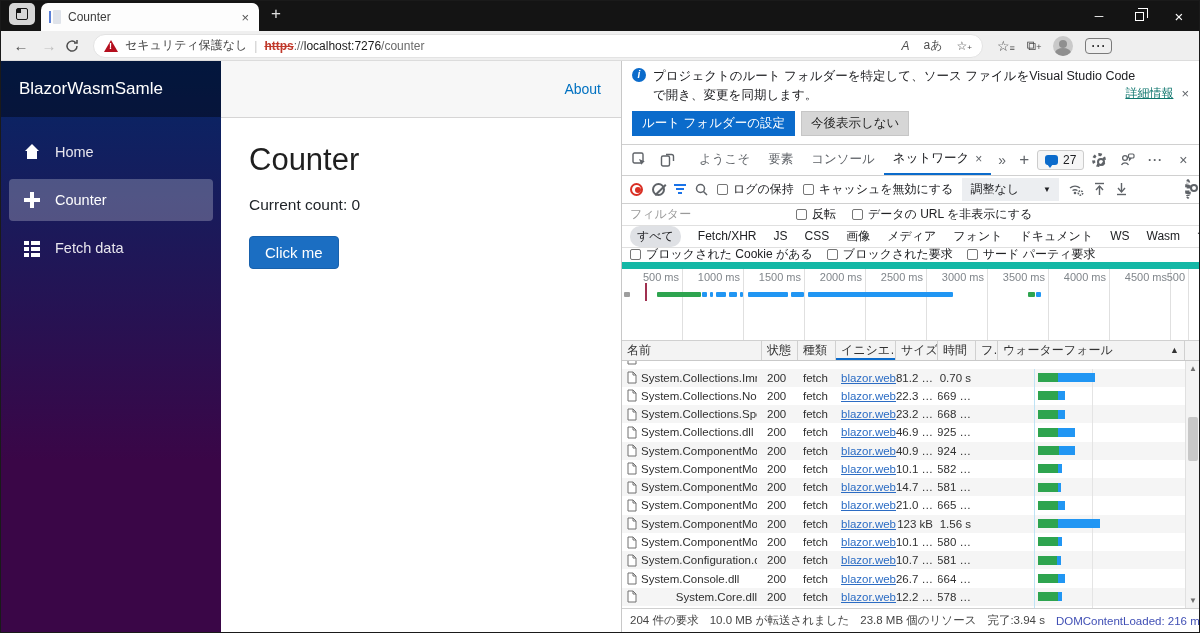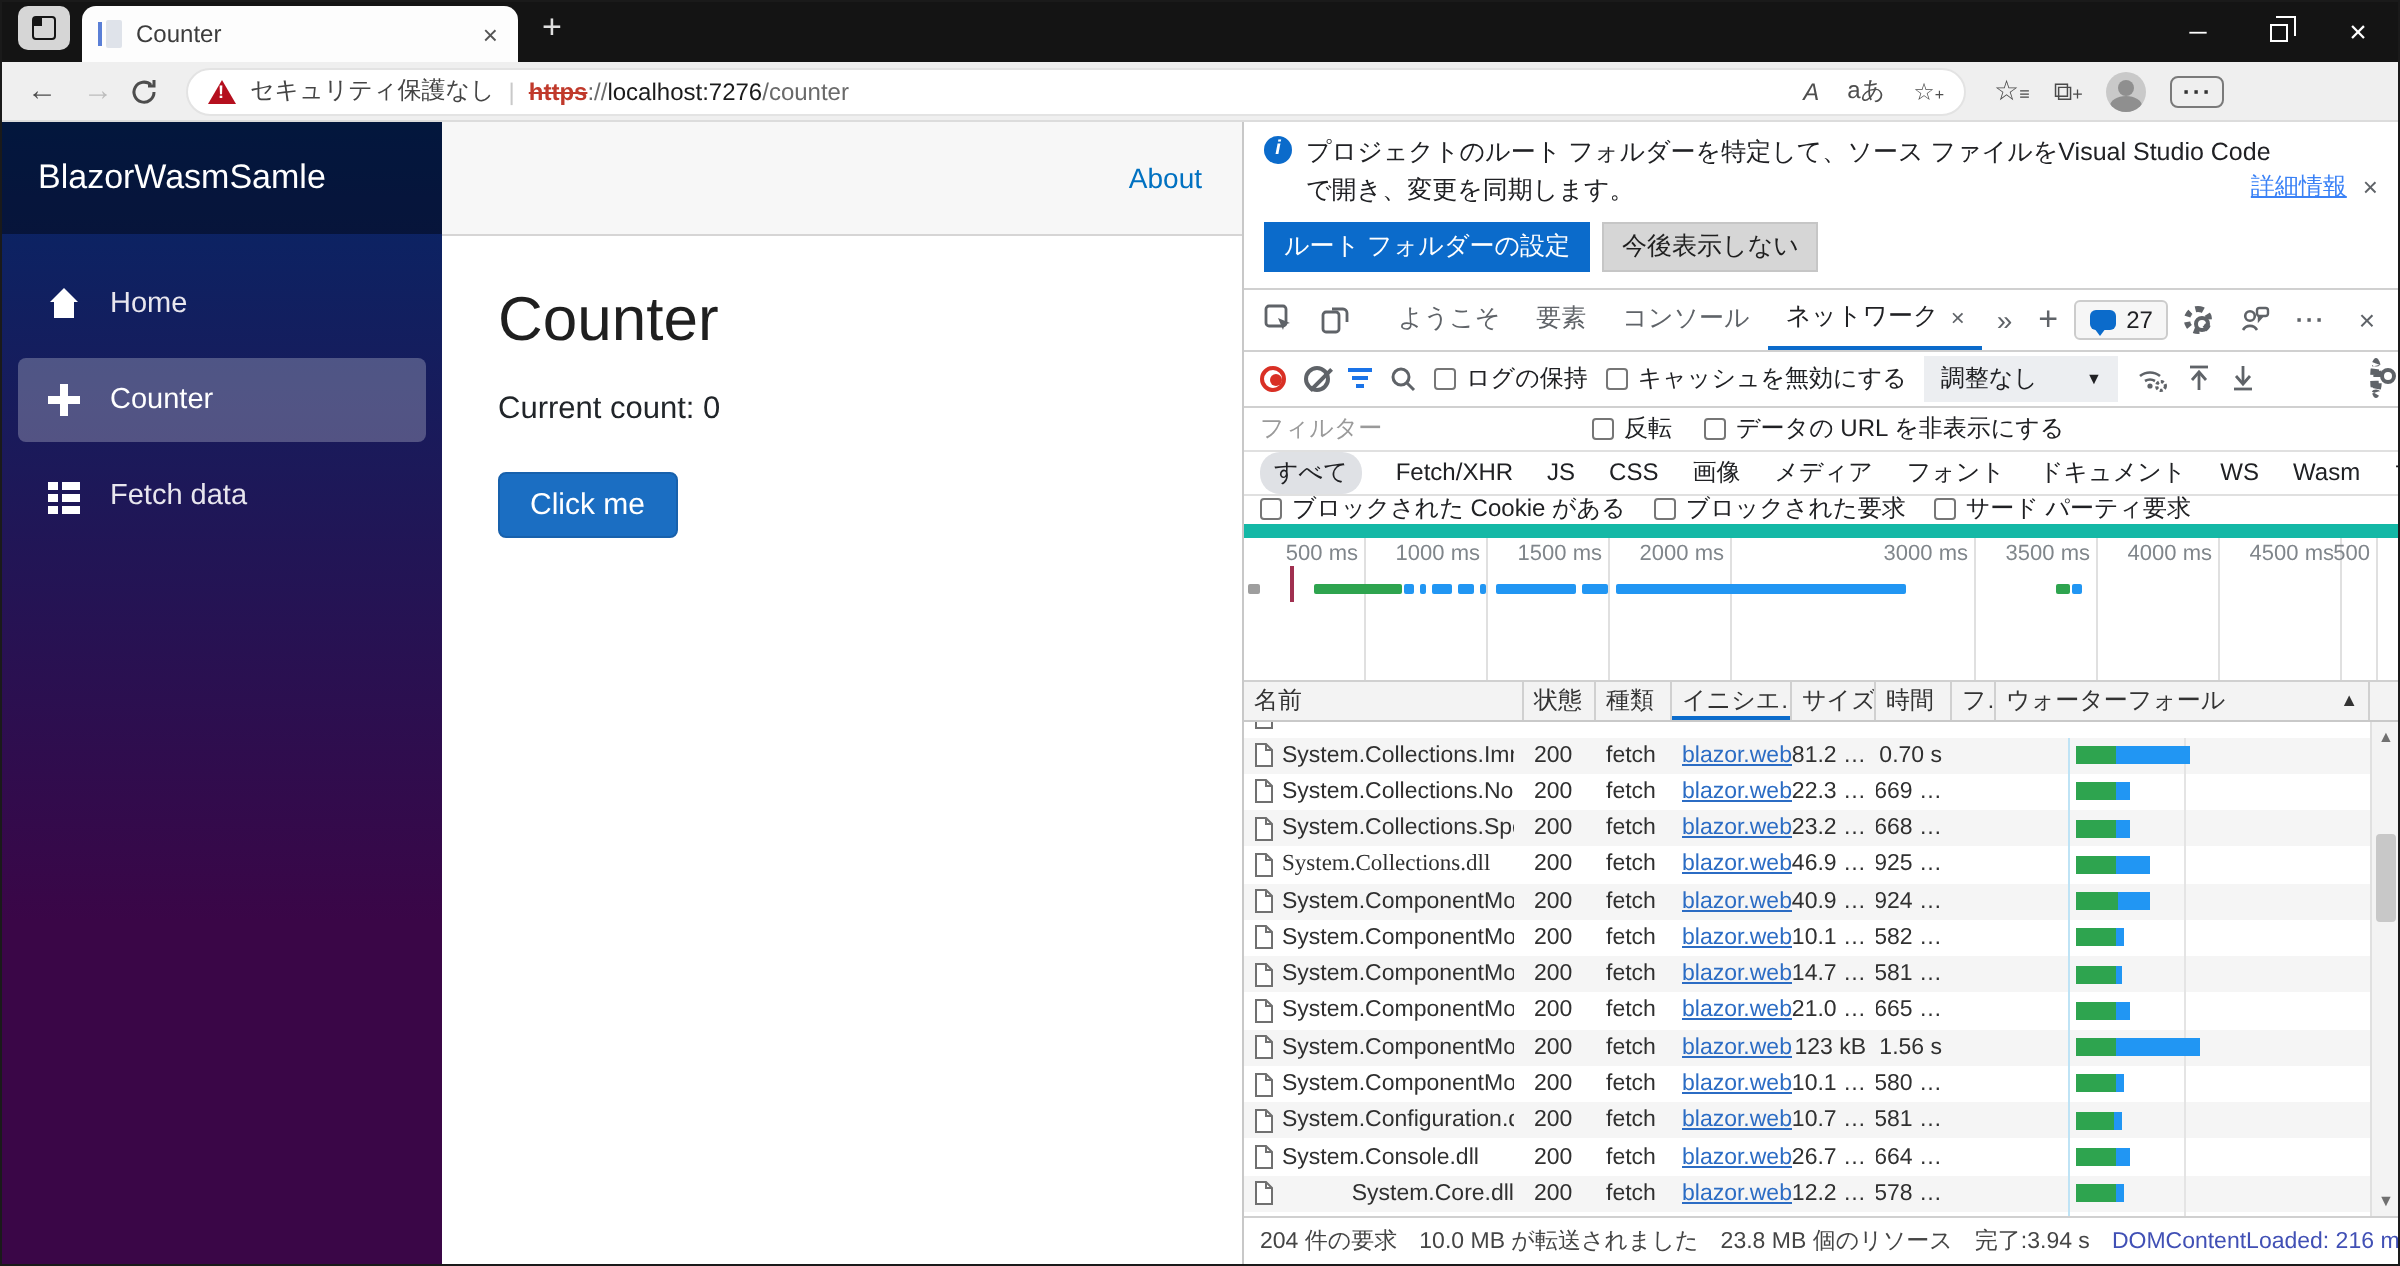--- a/index.html
+++ b/index.html
@@ -68,21 +68,21 @@
   .count-text { font-size:15.5px; color:#212529; margin-bottom:22px; }
   .click-btn { background:#1b6ec2; border:1px solid #1861ac; color:#fff; font-size:15px; padding:7px 15px; border-radius:4px; }
 
   
   .devtools { flex:1; display:flex; flex-direction:column; background:#fff; font-size:12px; color:#202124; min-width:0; }
   .infobar { flex:none; padding:6px 10px 6px 10px; border-bottom:1px solid #d0d0d0; position:relative; }
   .info-row { display:flex; gap:7px; }
   .info-ico { width:14px; height:14px; border-radius:50%; background:#0b6bcb; color:#fff; font-size:10px; font-style:italic; font-weight:bold; text-align:center; line-height:14px; flex:none; margin-top:1px; }
   .info-msg { line-height:1.5; font-size:12.5px; width:490px; }
   .info-links { position:absolute; right:10px; top:24px; display:flex; gap:8px; align-items:center; }
-  .detail-link { color:#3b82f6; text-decoration:underline; }
+  .detail-link { color:#0f766e; text-decoration:underline; }
   .info-close { color:#5f6368; font-size:13px; }
   .info-btns { display:flex; gap:6px; margin:6px 0 2px 0; }
   .btn-primary { background:#0b6bcb; color:#fff; border:1px solid #0b6bcb; padding:3px 9px; font-size:12.5px; }
   .btn-secondary { background:#d6d6d6; color:#1f1f1f; border:1px solid #c6c6c6; padding:3px 9px; font-size:12.5px; }
 
   .dt-tabbar { flex:none; height:31px; display:flex; align-items:center; border-bottom:1px solid #d0d0d0; gap:2px; padding:0 4px; }
   .dt-iconbtn { width:26px; height:26px; display:flex; align-items:center; justify-content:center; color:#5f6368; flex:none; }
   .dt-sep { width:1px; height:16px; background:#d0d0d0; margin:0 3px; }
   .dt-tab { padding:0 9px; height:31px; display:flex; align-items:center; color:#5f6368; font-size:12.5px; gap:6px; white-space:nowrap; }
   .dt-tab.active { color:#202124; border-bottom:2px solid #0b6bcb; }
@@ -407,20 +407,23 @@
           </div>
           <div class="ov-seg" style="left: 61px; width: 61px;">
             <span class="ov-label">1000 ms</span>
           </div>
           <div class="ov-seg" style="left: 122px; width: 61px;">
             <span class="ov-label">1500 ms</span>
           </div>
           <div class="ov-seg" style="left: 183px; width: 61px;">
             <span class="ov-label">2000 ms</span>
           </div>
+          <div class="ov-seg" style="left: 244px; width: 61px;">
+            <span class="ov-label">2500 ms</span>
+          </div>
           <div class="ov-seg" style="left: 305px; width: 61px;">
             <span class="ov-label">3000 ms</span>
           </div>
           <div class="ov-seg" style="left: 366px; width: 61px;">
             <span class="ov-label">3500 ms</span>
           </div>
           <div class="ov-seg" style="left: 427px; width: 61px;">
             <span class="ov-label">4000 ms</span>
           </div>
           <div class="ov-seg" style="left: 488px; width: 61px;">
@@ -549,21 +552,21 @@
                 <span class="wf-g" style="left: 40px; width: 20px; background: rgb(46, 164, 79);"></span>
                 <span class="wf-b" style="left: 60px; width: 7px; background: rgb(33, 150, 243);"></span>
               </span>
             </div>
             <div class="net-row">
               <span class="ccell c-name" style="width: 140px; flex: 0 0 auto;">
                 <svg class="doc-ico" width="10" height="13" viewBox="0 0 10 13">
                   <path d="M1 1 h5 l3 3 v8 h-8 z" fill="#fff" stroke="#707070" stroke-width="1"></path>
                   <path d="M6 1 v3 h3" fill="none" stroke="#707070" stroke-width="1"></path>
                 </svg>
-                <span style="overflow: hidden; font-family: Liberation Serif, serif;">System.Collections.dll</span>
+                <span style="overflow: hidden;">System.Collections.dll</span>
               </span>
               <span class="ccell " style="width: 36px; flex: 0 0 auto;">200</span>
               <span class="ccell " style="width: 38px; flex: 0 0 auto;">fetch</span>
               <span class="ccell c-init" style="width: 60px; flex: 0 0 auto;">
                 <a href="#">blazor.web…</a>
               </span>
               <span class="ccell c-num" style="width: 42px; flex: 0 0 auto;">46.9 …</span>
               <span class="ccell c-num" style="width: 38px; flex: 0 0 auto;">925 …</span>
               <span class="ccell " style="width: 22px; flex: 0 0 auto;"></span>
               <span class="ccell c-wf" style="flex: 1 1 0%; margin-right: 14px;">

